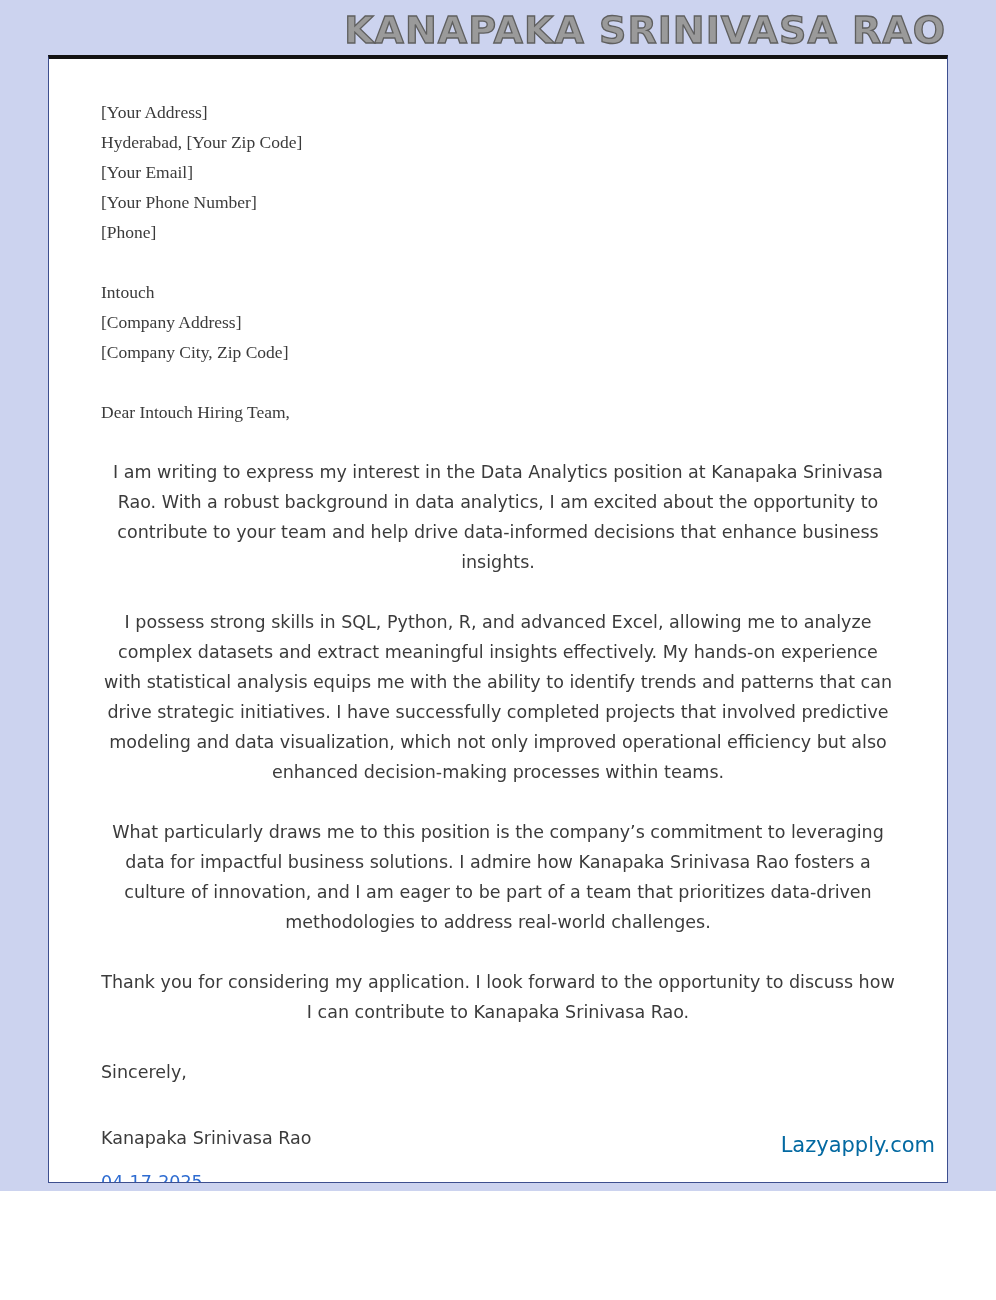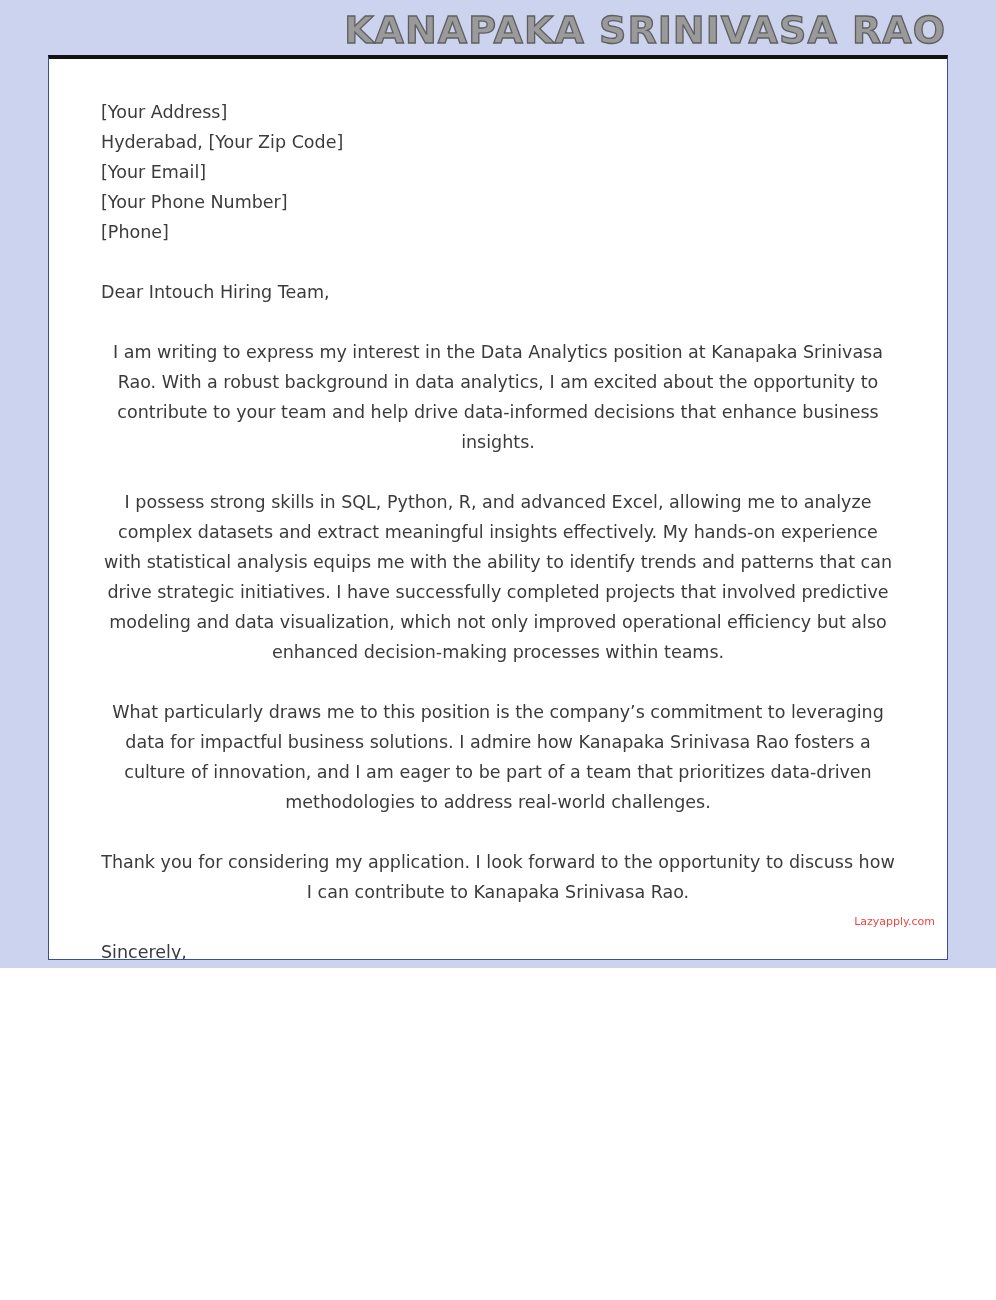--- a/index.html
+++ b/index.html
@@ -2,21 +2,21 @@
 <html><head>
 <meta charset="utf-8">
 <style>
   * { margin: 0; padding: 0; box-sizing: border-box; }
   html, body { width: 996px; height: 1300px; }
   body { font-family: "DejaVu Sans", "Liberation Sans", sans-serif; }
 
   .canvas {
     position: relative;
     width: 996px;
-    height: 968px;
+    height: 1191px;
     background: #ccd3ef;
     overflow: hidden;
   }
 
   .header-name {
     position: absolute;
     top: 8px;
     right: 50px;
     font-size: 38px;
     font-weight: 600;
@@ -35,54 +35,59 @@
     background: #ffffff;
     border: 1px solid #3d4f8f;
     border-top: 4px solid #121212;
     overflow: hidden;
     padding: 38px 52px 0 52px;
     color: #3b3b3b;
     font-size: 17.5px;
     line-height: 30px;
   }
 
-  .block { margin-bottom: 30px; }
+  .block { margin-bottom: 30px; font-family: Liberation Serif, serif; }
   .para  { margin-bottom: 30px; text-align: center; }
 
   .closing   { margin-bottom: 36px; }
   .signature { margin-bottom: 14px; }
 
   .date-line { color: #2e6cd1; }
 
   .watermark {
     position: absolute;
     right: 12px;
     bottom: 28px;
-    font-size: 11px;
+    font-size: 21px;
     line-height: 18px;
-    color: #ef4444;
+    color: #0369a1;
   }
 </style>
 </head>
 <body>
 
 <div class="canvas">
 
   <div class="header-name">KANAPAKA SRINIVASA RAO</div>
 
   <div class="page">
 
     <div class="block">
       <div>[Your Address]</div>
       <div>Hyderabad, [Your Zip Code]</div>
       <div>[Your Email]</div>
       <div>[Your Phone Number]</div>
       <div>[Phone]</div>
     </div>
 
+    <div class="block">
+      <div>Intouch</div>
+      <div>[Company Address]</div>
+      <div>[Company City, Zip Code]</div>
+    </div>
 
     <div class="block">Dear Intouch Hiring Team,</div>
 
     <p class="para">I am writing to express my interest in the Data Analytics position at Kanapaka Srinivasa Rao. With a robust background in data analytics, I am excited about the opportunity to contribute to your team and help drive data-informed decisions that enhance business insights.</p>
     <p class="para">I possess strong skills in SQL, Python, R, and advanced Excel, allowing me to analyze complex datasets and extract meaningful insights effectively. My hands-on experience with statistical analysis equips me with the ability to identify trends and patterns that can drive strategic initiatives. I have successfully completed projects that involved predictive modeling and data visualization, which not only improved operational efficiency but also enhanced decision-making processes within teams.</p>
     <p class="para">What particularly draws me to this position is the company’s commitment to leveraging data for impactful business solutions. I admire how Kanapaka Srinivasa Rao fosters a culture of innovation, and I am eager to be part of a team that prioritizes data-driven methodologies to address real-world challenges.</p>
     <p class="para">Thank you for considering my application. I look forward to the opportunity to discuss how I can contribute to Kanapaka Srinivasa Rao.</p>
 
     <div class="closing">Sincerely,</div>
     <div class="signature">Kanapaka Srinivasa Rao</div>

